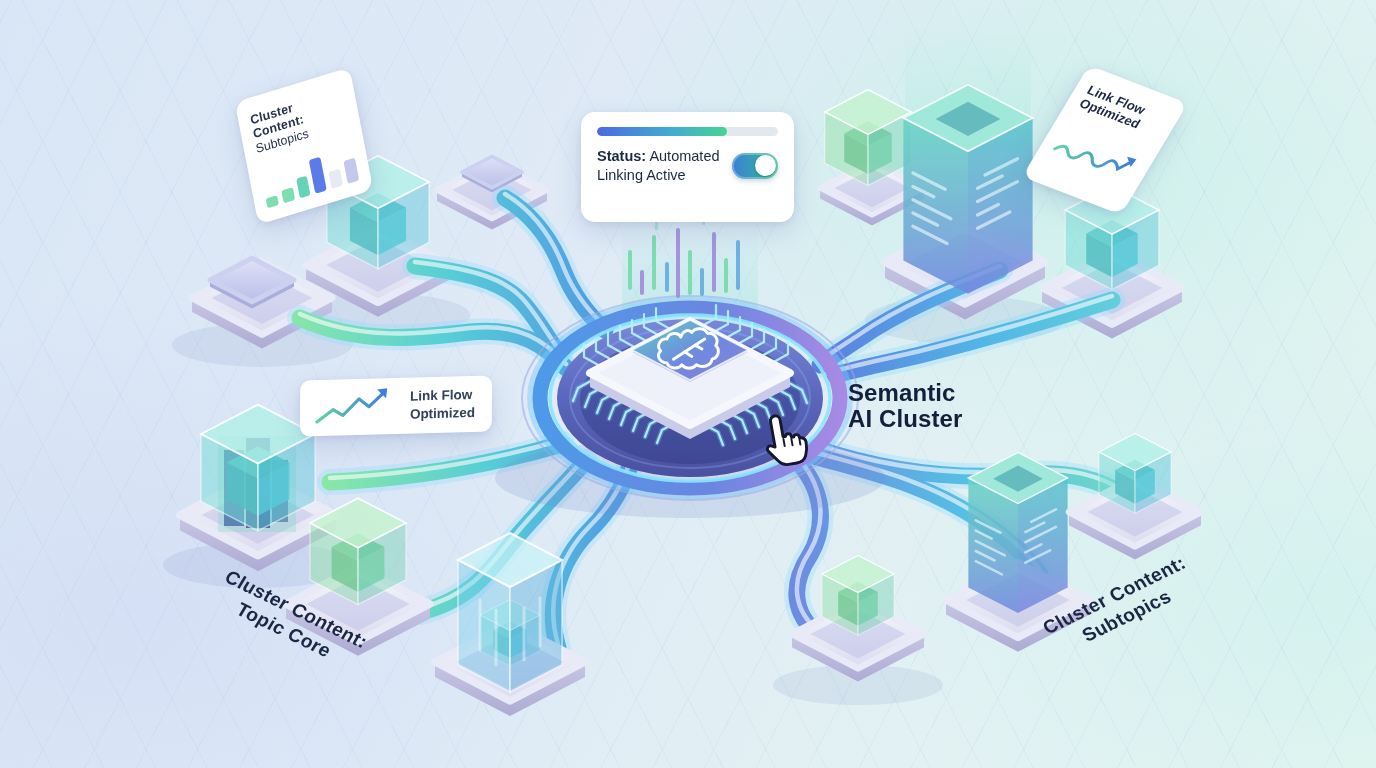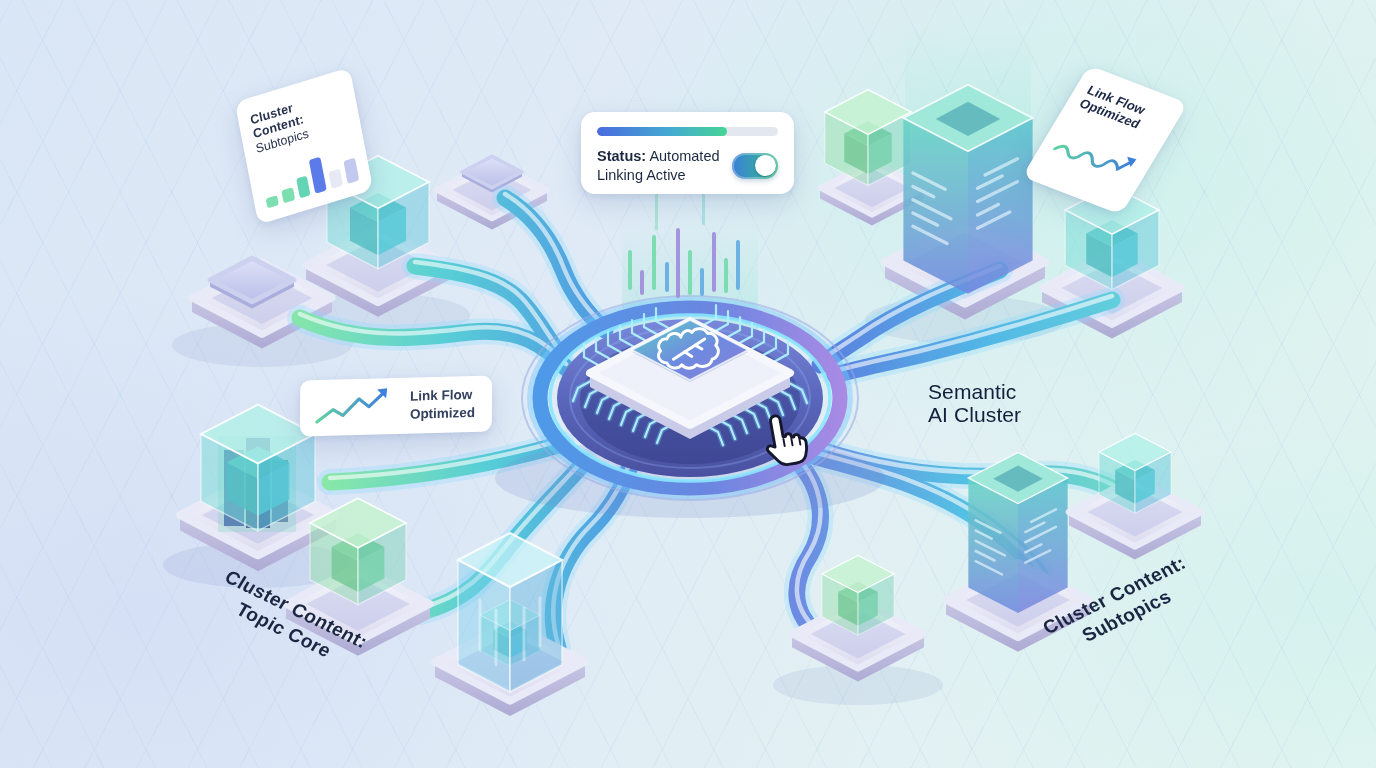--- a/index.html
+++ b/index.html
@@ -47,36 +47,36 @@
   .card-lf-tr svg { margin-top:16px; }
 
   .card-lf-ml {
     left:300px; top:378px; width:192px; height:56px;
     display:flex; align-items:center; gap:11px; padding:8px 13px;
     transform:rotate(-1.5deg) skewX(-2deg); border-radius:10px;
   }
   .card-lf-ml .txt { font-size:13.5px; font-weight:600; color:#33415e; line-height:1.3; }
 
   .status-card {
-    left:581px; top:112px; width:213px; height:82px; border-radius:14px;
+    left:581px; top:112px; width:213px; height:110px; border-radius:14px;
     padding:15px 16px 12px;
   }
   .progress-track { height:9px; border-radius:5px; background:#e3e8f0; overflow:hidden; }
   .progress-fill { height:100%; border-radius:5px;
     background:linear-gradient(90deg,#4a6ae0 0%,#44a9d2 55%,#46d494 100%); }
   .status-row { display:flex; align-items:center; justify-content:space-between; margin-top:11px; }
   .status-text { font-size:14.5px; color:#1c2940; line-height:1.3; }
   .status-text b { font-weight:700; }
   .toggle { width:46px; height:26px; border-radius:13px; position:relative; flex:0 0 auto;
     background:linear-gradient(90deg,#3c7fd6,#2fc28e);
     box-shadow:inset 0 0 0 2px rgba(255,255,255,.28), 0 2px 5px rgba(40,90,140,.25); cursor:pointer; }
   .knob { position:absolute; right:2.5px; top:2.5px; width:21px; height:21px;
     background:#fff; border-radius:50%; box-shadow:0 1px 3px rgba(0,0,0,.28); }
 
-  .center-label { position:absolute; left:928px; top:380px; font-size:21px; font-weight:400;
+  .center-label { position:absolute; left:848px; top:380px; font-size:24px; font-weight:700;
     color:#141f3c; line-height:1.1; letter-spacing:.1px; }
 
   .floor-label { position:absolute; font-weight:700; color:#1b2742; font-size:19px;
     text-align:center; line-height:1.25; letter-spacing:.4px; }
   .fl-bl { left:190px; top:596px; width:200px; transform:rotate(26deg) skewX(-5deg); }
   .fl-br { left:1018px; top:582px; width:205px; transform:rotate(-26deg) skewX(5deg); }
 
   .cursor { position:absolute; left:760px; top:412px; transform:rotate(-10deg); }
 </style>
 </head>

